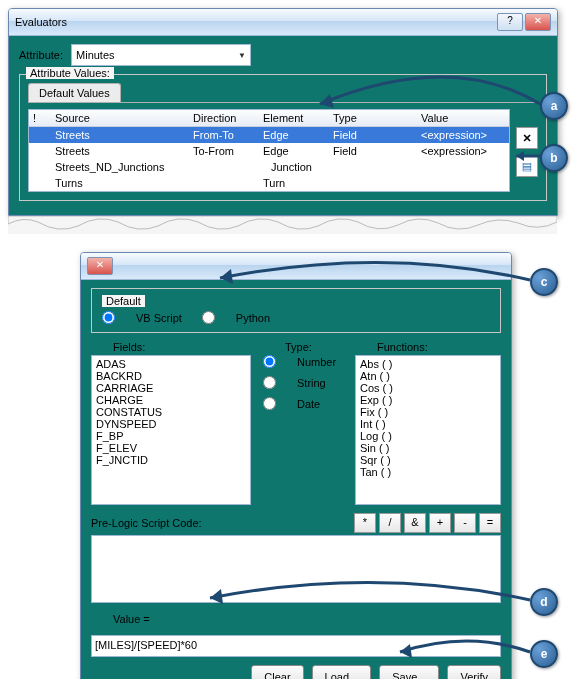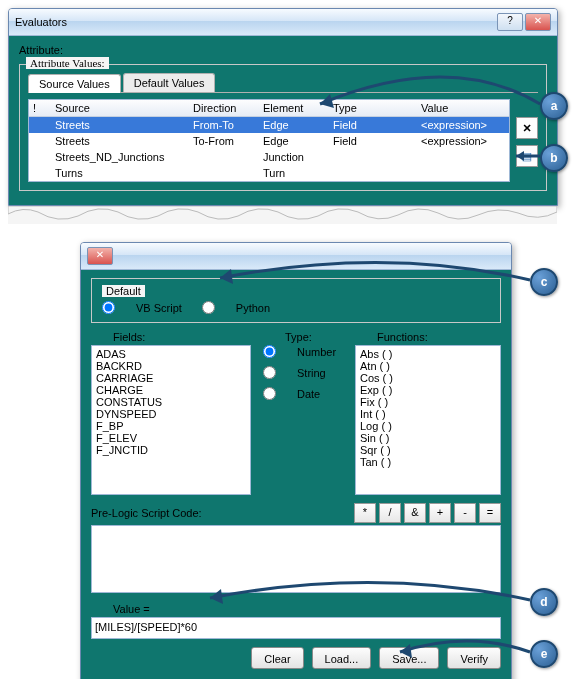--- a/index.html
+++ b/index.html
@@ -79,21 +79,20 @@
     padding: 8px;
     margin-top: 4px;
     position: relative;
   }
   .groupbox > .legend {
     position: absolute;
     top: -8px;
     left: 6px;
     background: #f5f5f5;
     padding: 0 4px;
-    font-family: Liberation Serif, serif;
   }
   .tabs {
     display: flex;
     border-bottom: 1px solid #b0b0b0;
   }
   .tab {
     padding: 3px 10px;
     border: 1px solid #b0b0b0;
     border-bottom: none;
     background: #ececec;
@@ -254,25 +253,28 @@
   <div class="titlebar">
     <span class="title">Evaluators</span>
     <div class="controls">
       <div class="ctl">?</div>
       <div class="ctl close">✕</div>
     </div>
   </div>
   <div class="body">
     <div class="row">
       <span>Attribute:</span>
+      <div class="combo">
+        <span>Minutes</span>
+        <span class="arrow">▼</span>
+      </div>
     </div>
     <div class="groupbox">
       <span class="legend">Attribute Values:</span>
       <div class="tabs">
-        <div class="tab active">Source Values</div>
         <div class="tab">Default Values</div>
       </div>
       <div class="grid-area">
         <div class="grid">
           <div class="header">
             <div class="cell" style="width:14px;">!</div>
             <div class="cell" style="width:130px;">Source</div>
             <div class="cell" style="width:62px;">Direction</div>
             <div class="cell" style="width:62px;">Element</div>
             <div class="cell" style="width:80px;">Type</div>
@@ -291,21 +293,21 @@
             <div class="cell" style="width:130px;">Streets</div>
             <div class="cell" style="width:62px;">To-From</div>
             <div class="cell" style="width:62px;">Edge</div>
             <div class="cell" style="width:80px;">Field</div>
             <div class="cell" style="flex:1;">&lt;expression&gt;</div>
           </div>
           <div class="gridrow">
             <div class="cell" style="width:14px;"></div>
             <div class="cell" style="width:130px;">Streets_ND_Junctions</div>
             <div class="cell" style="width:62px;"></div>
-            <div class="cell" style="width:62px;">Junction</div>
+            <div class="cell" style="width:62px;margin-left:8px;">Junction</div>
             <div class="cell" style="width:80px;"></div>
             <div class="cell" style="flex:1;"></div>
           </div>
           <div class="gridrow">
             <div class="cell" style="width:14px;"></div>
             <div class="cell" style="width:130px;">Turns</div>
             <div class="cell" style="width:62px;"></div>
             <div class="cell" style="width:62px;">Turn</div>
             <div class="cell" style="width:80px;"></div>
             <div class="cell" style="flex:1;"></div>
@@ -405,21 +407,21 @@
         <div class="op-btn">&amp;</div>
         <div class="op-btn">+</div>
         <div class="op-btn">-</div>
         <div class="op-btn">=</div>
       </div>
     </div>
     <textarea class="code" rows="5" style=""></textarea>
 
     <div style="margin-top:8px;">
       <span class="collabel">Value =</span>
-      <textarea class="code" rows="1" style="height: 22px;">[MILES]/[SPEED]*60</textarea>
+      <textarea class="code" rows="1" style="height: 22px; margin-top: 8px;">[MILES]/[SPEED]*60</textarea>
     </div>
 
     <div class="btn-row">
       <div class="btn">Clear</div>
       <div class="btn">Load...</div>
       <div class="btn">Save...</div>
       <div class="btn">Verify</div>
     </div>
     
     

